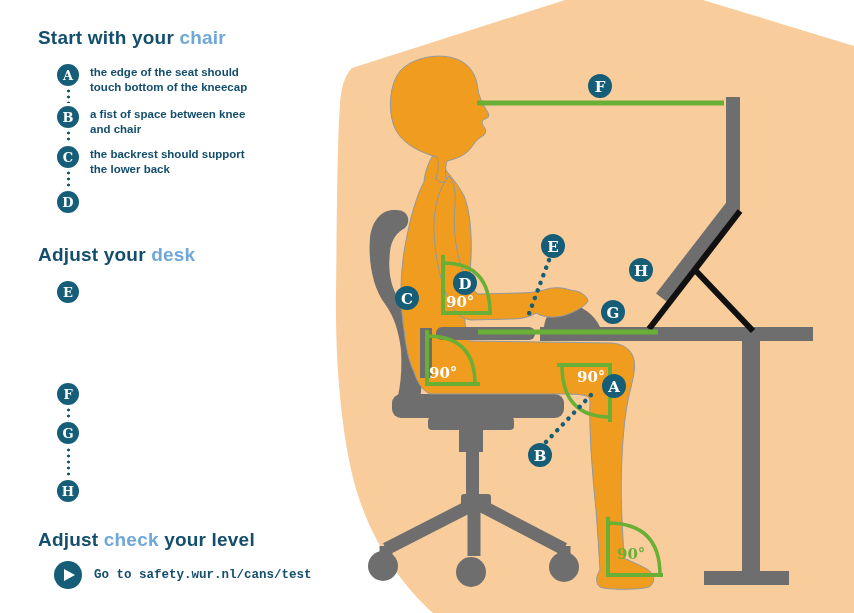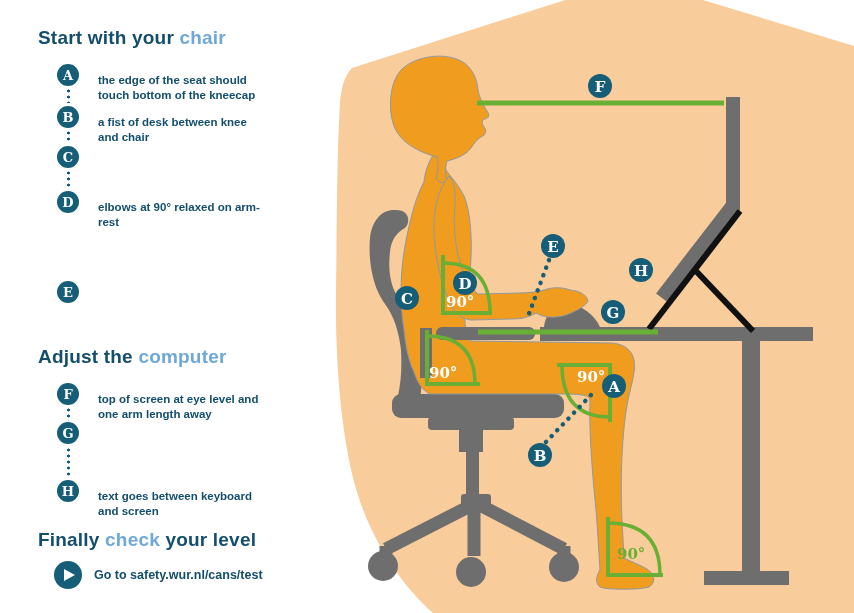--- a/index.html
+++ b/index.html
@@ -19,32 +19,32 @@
   .heading .hl{color:var(--light-blue,#6fa8d8);}
 
   .step{position:absolute;left:57px;display:flex;gap:11px;align-items:flex-start;}
   .badge{
     flex:0 0 auto;width:22px;height:22px;border-radius:50%;
     background:var(--badge,#165e78);color:#ffffff;
     font-family:"DejaVu Serif",serif;font-weight:bold;font-size:13px;
     display:flex;align-items:center;justify-content:center;
   }
   .step p{
-    margin:8px;width:205px;padding-top:1px;
+    margin:0;width:205px;padding-top:1px;
     font-size:11.5px;font-weight:bold;line-height:15px;
     color:var(--dark-teal,#134e6d);white-space:pre-line;
   }
 
   .vdots{
     position:absolute;left:66.5px;width:3px;
     background-image:radial-gradient(circle at 1.5px 2px, var(--badge,#165e78) 1.4px, transparent 1.6px);
     background-size:3px 6px;background-repeat:repeat-y;
   }
 
-  .golink{position:absolute;left:54px;display:flex;align-items:center;gap:12px;}
+  .golink{position:absolute;left:54px;display:flex;align-items:center;gap:12px;font-family:Liberation Mono, monospace;}
   .play{
     width:28px;height:28px;border-radius:50%;background:var(--badge,#165e78);
     display:flex;align-items:center;justify-content:center;
   }
   .play-tri{
     width:0;height:0;margin-left:3px;
     border-left:11px solid #ffffff;
     border-top:6.5px solid transparent;
     border-bottom:6.5px solid transparent;
   }
@@ -242,62 +242,58 @@
 
   <div class="step" style="top:64px">
     <span class="badge">A</span>
     <p>the edge of the seat should
 touch bottom of the kneecap</p>
   </div>
   <div class="vdots" style="top:89px;height:14px"></div>
 
   <div class="step" style="top:106px">
     <span class="badge">B</span>
-    <p>a fist of desk between knee
+    <p>a fist of space between knee
 and chair</p>
   </div>
   <div class="vdots" style="top:131px;height:12px"></div>
 
   <div class="step" style="top:146px">
     <span class="badge">C</span>
+    <p>the backrest should support
+the lower back</p>
   </div>
   <div class="vdots" style="top:171px;height:17px"></div>
 
   <div class="step" style="top:191px">
     <span class="badge">D</span>
-    <p>elbows at 90° relaxed on arm-
-rest</p>
-  </div>
-
+  </div>
+
+  <h2 class="heading" style="top:245px"><span>Adjust your </span><span class="hl">desk</span><span></span></h2>
 
   <div class="step" style="top:281px">
     <span class="badge">E</span>
   </div>
 
-  <h2 class="heading" style="top:347px"><span>Adjust the </span><span class="hl">computer</span><span></span></h2>
 
   <div class="step" style="top:383px">
     <span class="badge">F</span>
-    <p>top of screen at eye level and
-one arm length away</p>
   </div>
   <div class="vdots" style="top:408px;height:13px"></div>
 
   <div class="step" style="top:422px">
     <span class="badge">G</span>
   </div>
   <div class="vdots" style="top:448px;height:29px"></div>
 
   <div class="step" style="top:480px">
     <span class="badge">H</span>
-    <p>text goes between keyboard
-and screen</p>
-  </div>
-
-  <h2 class="heading" style="top:530px"><span>Finally </span><span class="hl">check</span><span> your level</span></h2>
+  </div>
+
+  <h2 class="heading" style="top:530px"><span>Adjust </span><span class="hl">check</span><span> your level</span></h2>
 
   <div class="golink" style="top:561px">
     <span class="play">
         <span class="play-tri"></span>
       </span>
     <p>Go to safety.wur.nl/cans/test</p>
   </div>
 
 </div>
 

